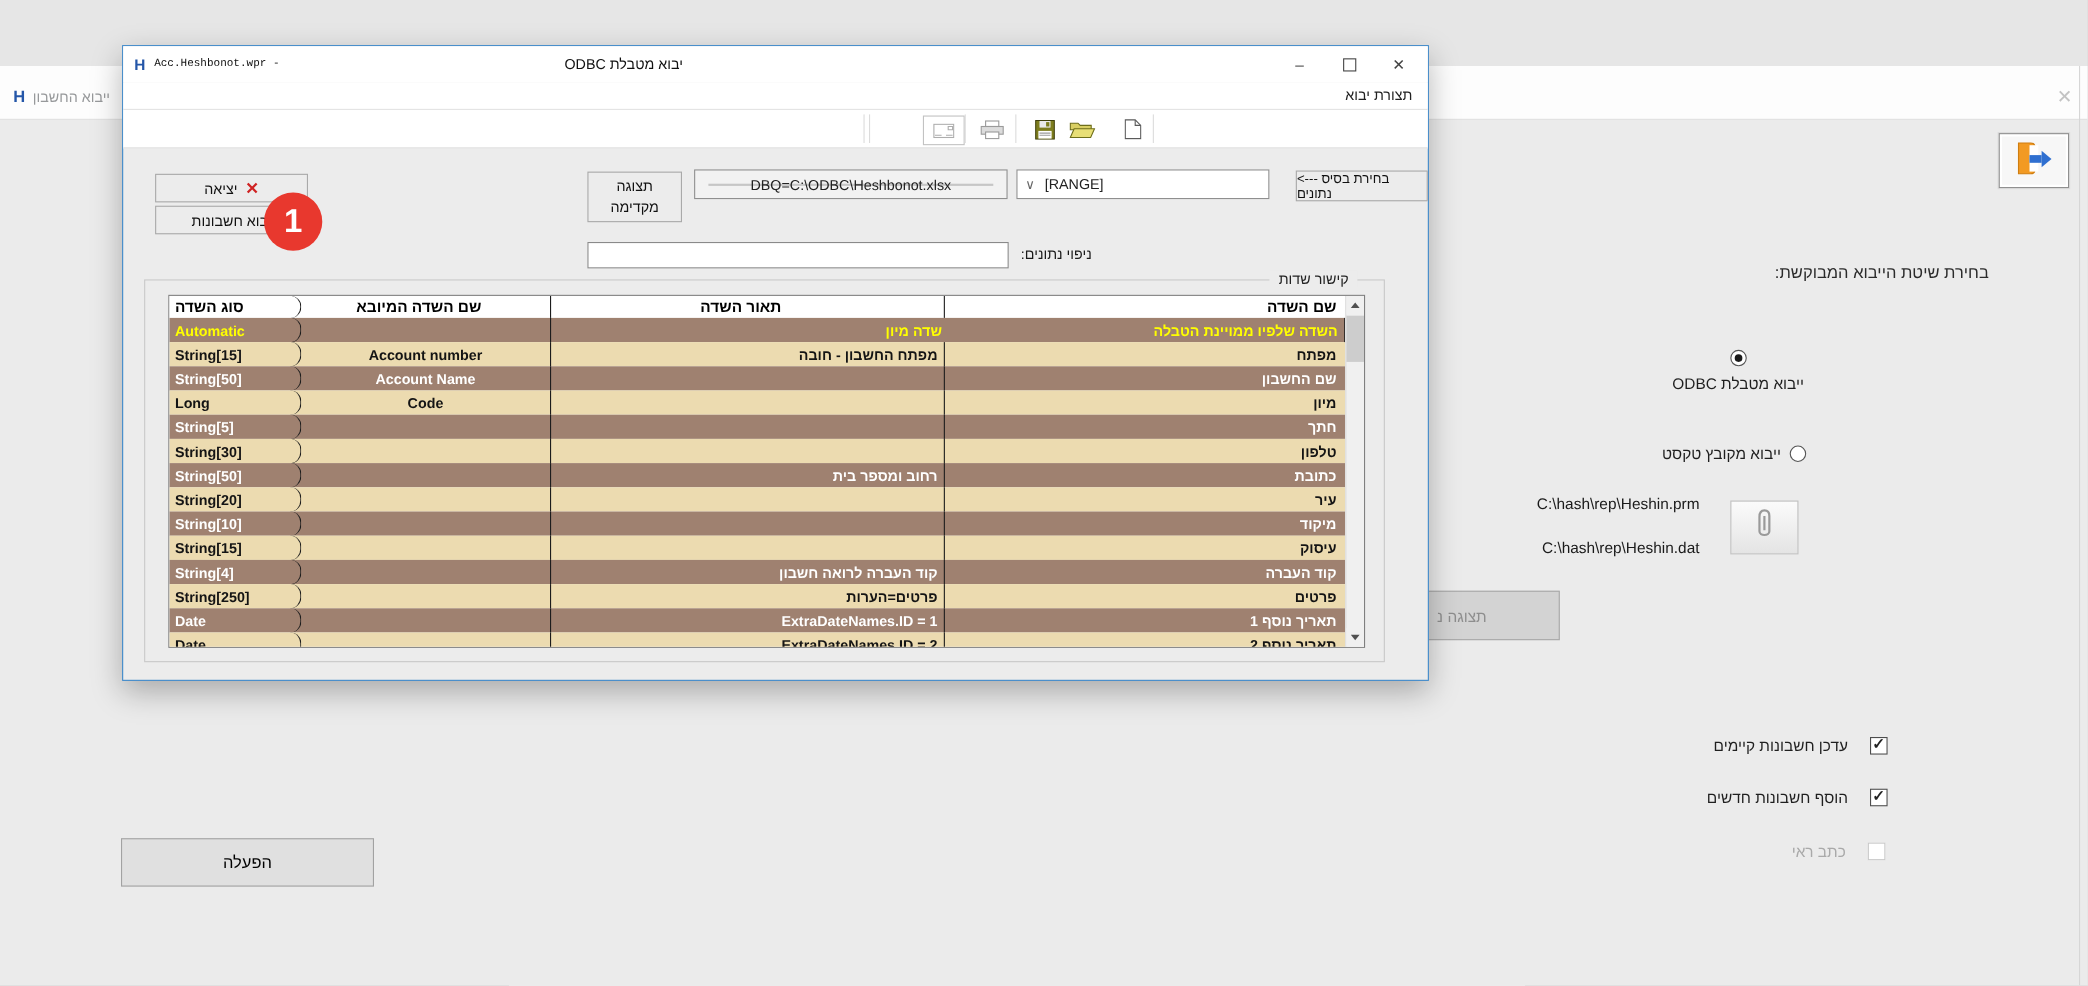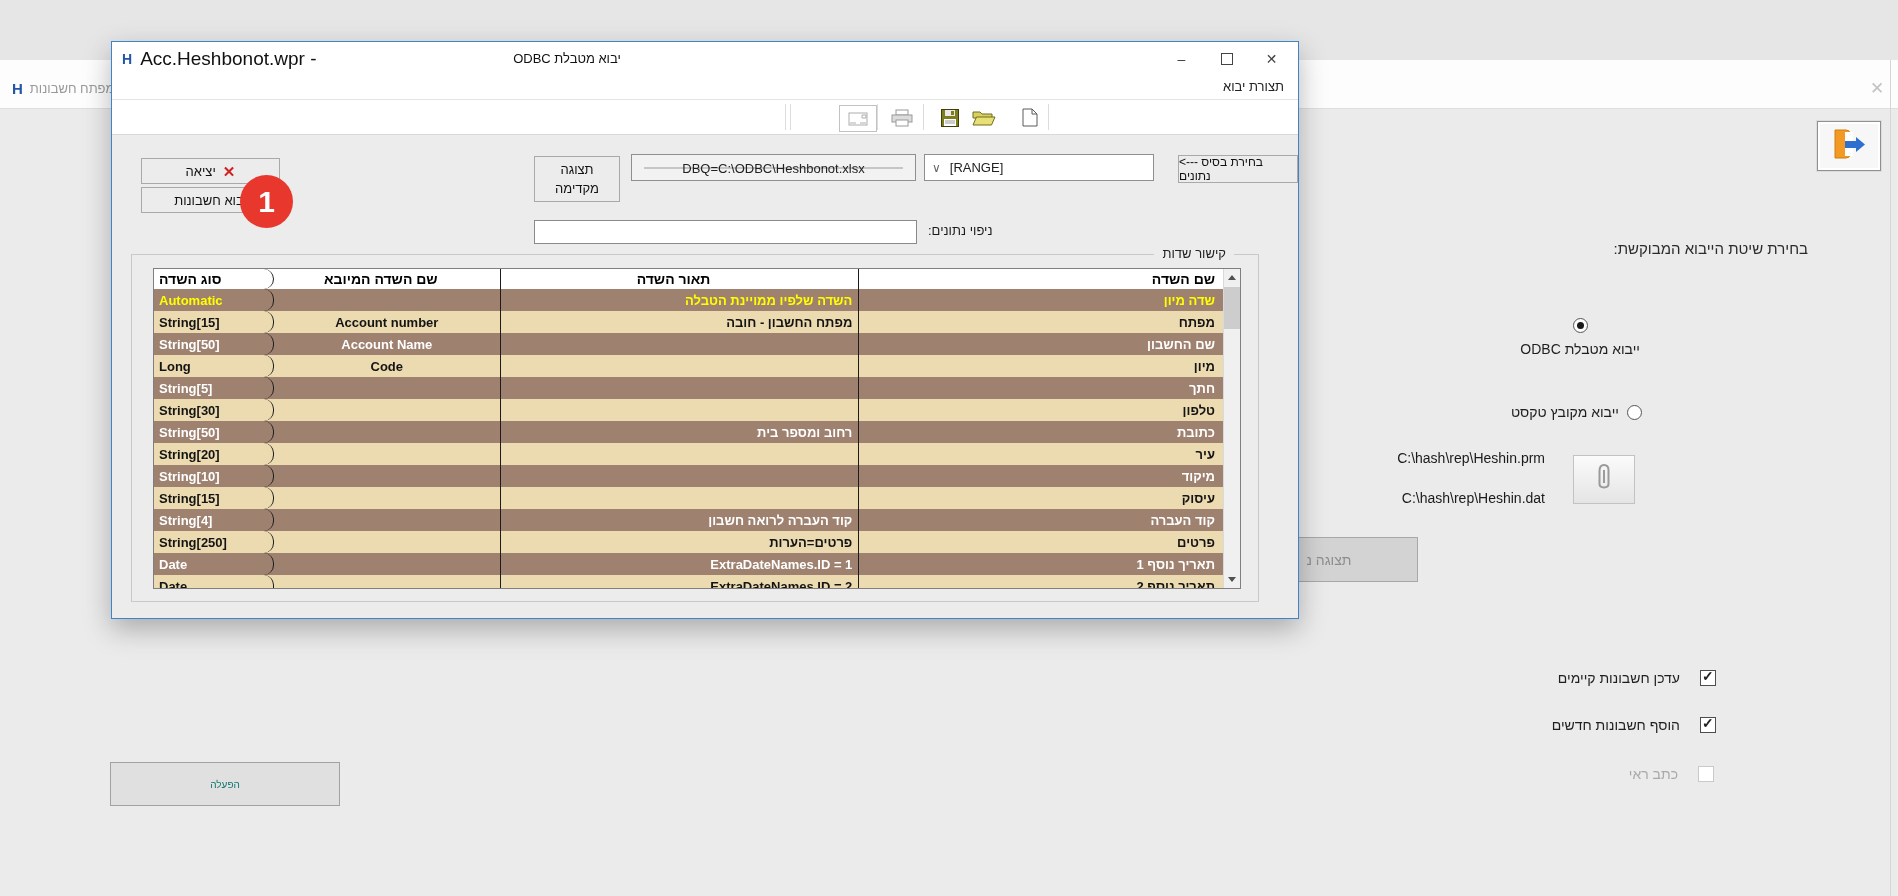--- a/index.html
+++ b/index.html
@@ -35,29 +35,29 @@
     font-size:14px;display:flex;align-items:center;justify-content:center;z-index:1;direction:rtl;}
 
   .cb-row{position:absolute;display:flex;align-items:center;gap:20px;direction:rtl;}
   #cb-0{top:670px;right:182px;} #cb-1{top:717px;right:182px;} #cb-2{top:766px;right:184px;}
   .cb-box{width:14px;height:14px;background:#fff;border:1px solid #4d4d4d;position:relative;flex:0 0 auto;}
   .cb-row.checked .cb-box::after{content:"✓";position:absolute;left:1px;top:-3px;font-size:14px;font-weight:bold;color:#222;}
   .cb-row.disabled .cb-box{border-color:#c9c9c9;}
   .cb-row.disabled .cb-label{color:#a9a9a9;}
   .cb-label{font-size:14px;color:#1f1f1f;}
 
-  .run-btn{left:110px;top:762px;width:228px;height:42px;background:#e0e0e0;border:1px solid #a2a2a2;font-size:10px;color:#0f766e;
+  .run-btn{left:110px;top:762px;width:228px;height:42px;background:#e0e0e0;border:1px solid #a2a2a2;font-size:15px;color:#000000;
     display:flex;align-items:center;justify-content:center;cursor:pointer;}
 
   
   .dialog{left:111px;top:41px;width:1186px;height:576px;background:#ececec;border:1px solid #3a86c8;
     box-shadow:0 10px 26px rgba(0,0,0,.28);z-index:10;}
   .titlebar{position:absolute;left:0;top:0;width:100%;height:33px;background:#fff;display:flex;align-items:center;}
   .title-icon{margin-left:10px;color:#2456a8;font-weight:bold;font-size:14px;}
-  .title-left{margin-left:8px;font-size:19px;color:#111;}
+  .title-left{margin-left:8px;font-size:10px;color:#111;font-family:Liberation Mono, monospace;}
   .title-center{position:absolute;left:390px;top:0;width:130px;height:33px;display:flex;align-items:center;justify-content:center;
     font-size:13px;color:#111;direction:rtl;}
   .win-controls{position:absolute;right:4px;top:0;height:33px;display:flex;}
   .win-btn{width:45px;height:33px;display:flex;align-items:center;justify-content:center;font-size:14px;color:#444;cursor:pointer;}
   .maxbox{width:10px;height:10px;border:1px solid #444;}
   .menurow{position:absolute;left:0;top:33px;width:100%;height:24px;background:#fff;}
   .menu-item{position:absolute;right:14px;top:4px;font-size:13px;color:#222;direction:rtl;cursor:pointer;}
   .toolbar{position:absolute;left:0;top:57px;width:100%;height:36px;background:#fff;border-top:1px solid #e4e4e4;border-bottom:1px solid #d9d9d9;box-sizing:border-box;}
   .tb-sep{position:absolute;top:4px;width:1px;height:26px;background:#dcdcdc;}
   .tb-icon{position:absolute;top:5px;width:26px;height:25px;display:flex;align-items:center;justify-content:center;cursor:pointer;}
@@ -113,21 +113,21 @@
 <body>
 
 <div class="screen">
 
   <div class="abs bg-tabbar"></div>
   <div class="abs bg-content"></div>
   <div class="abs bg-rightline"></div>
 
   <div class="abs app-tab">
     <span class="logo-h">H</span>
-    <span class="app-tab-label">מפתח חשבונות</span>
+    <span class="app-tab-label">ייבוא החשבון</span>
   </div>
   <div class="abs bg-close">✕</div>
 
   <div class="abs exit-big-btn">
     <span>
       <svg width="38" height="32" viewBox="0 0 38 32">
         <path d="M5 2 h11 q4 0 4 4 v20 q0 4 -4 4 h-11 z" fill="#f29a23" stroke="#cf7d10"></path>
         <rect x="15" y="4" width="8" height="24" fill="#ffffff"></rect>
         <rect x="15" y="13" width="11" height="7" fill="#2f6fd0"></rect>
         <path d="M26 9 L35 16.5 L26 24 Z" fill="#2f6fd0"></path>
@@ -269,22 +269,22 @@
         <div class="thead">
           <span class="cell w-type bsep">סוג השדה</span>
           <span class="cell w-imp bsep">שם השדה המיובא</span>
           <span class="cell w-desc bsep">תאור השדה</span>
           <span class="cell w-name">שם השדה</span>
         </div>
         <div>
             <div class="trow highlight">
     <span class="cell w-type bsep">Automatic</span>
     <span class="cell w-imp bsep"></span>
+    <span class="cell w-name">שדה מיון</span>
     <span class="cell w-desc bsep">השדה שלפיו ממויינת הטבלה</span>
-    <span class="cell w-name">שדה מיון</span>
   </div>
             <div class="trow light">
     <span class="cell w-type bsep">String[15]</span>
     <span class="cell w-imp bsep">Account number</span>
     <span class="cell w-desc bsep">מפתח החשבון - חובה</span>
     <span class="cell w-name">מפתח</span>
   </div>
             <div class="trow dark">
     <span class="cell w-type bsep">String[50]</span>
     <span class="cell w-imp bsep">Account Name</span>

